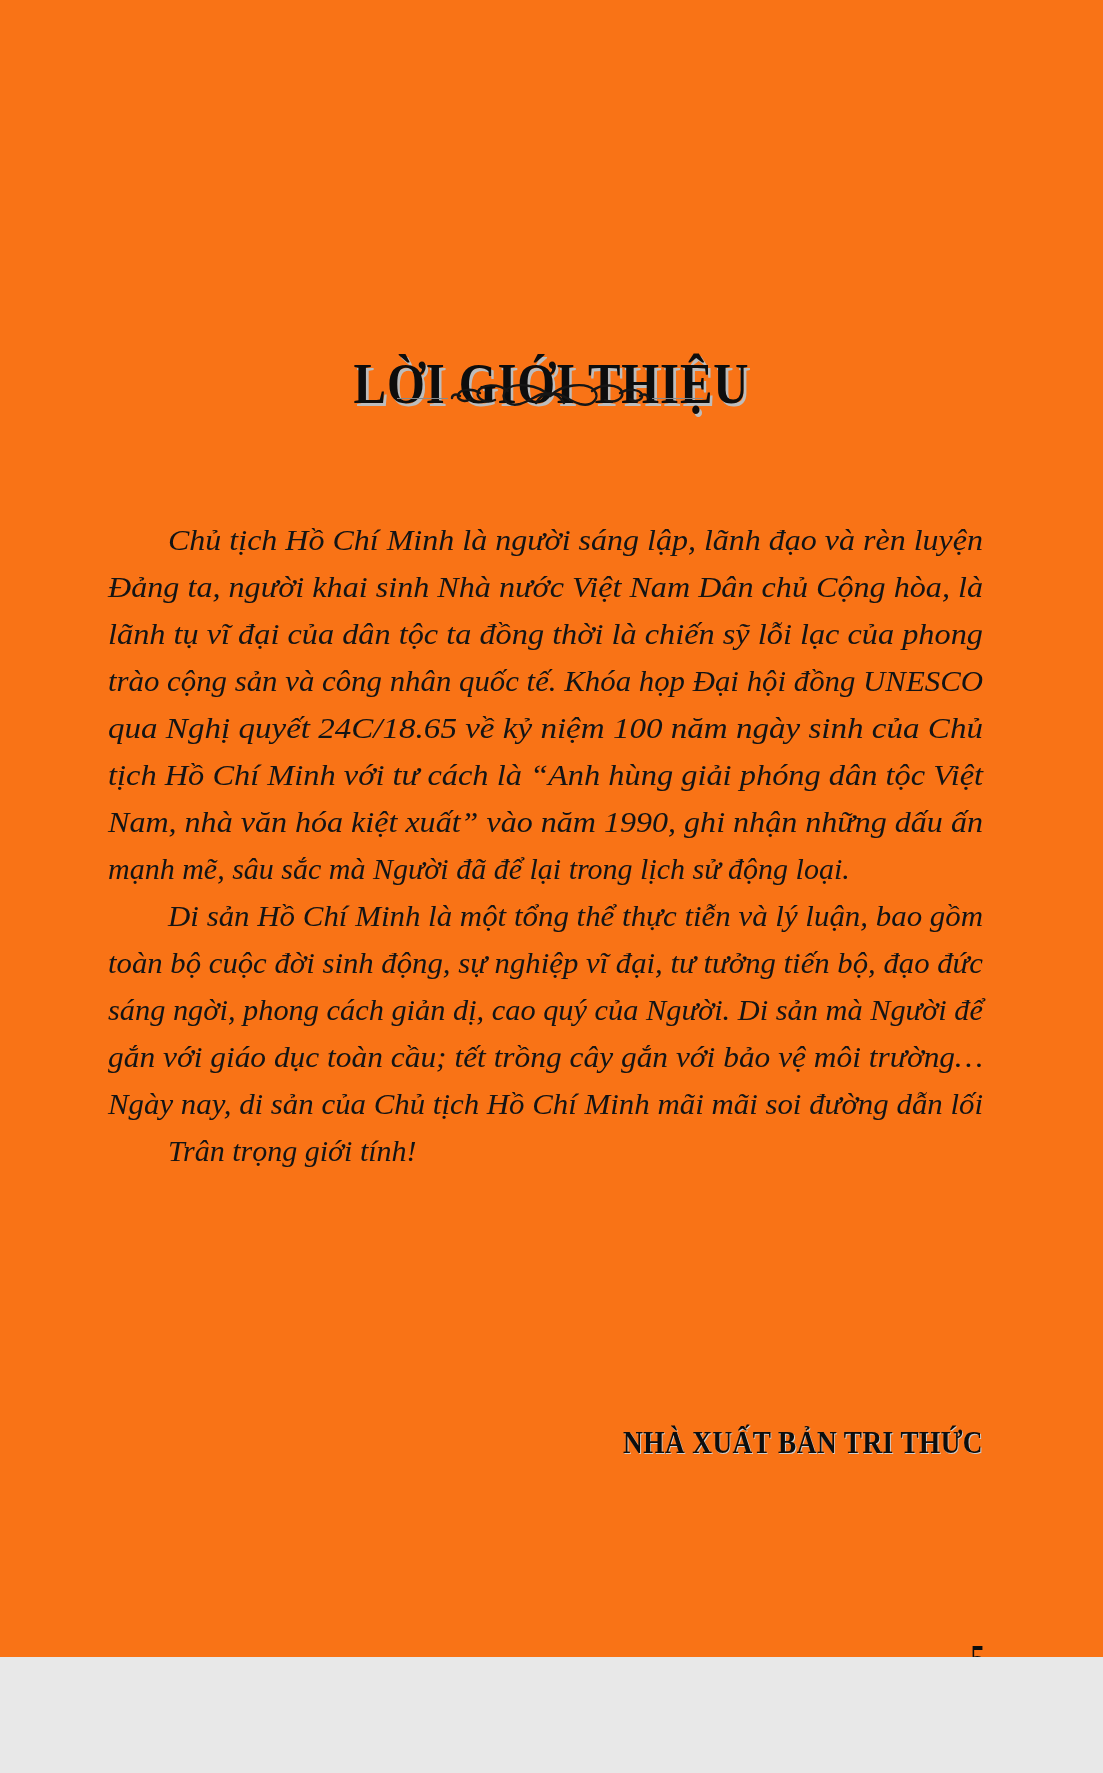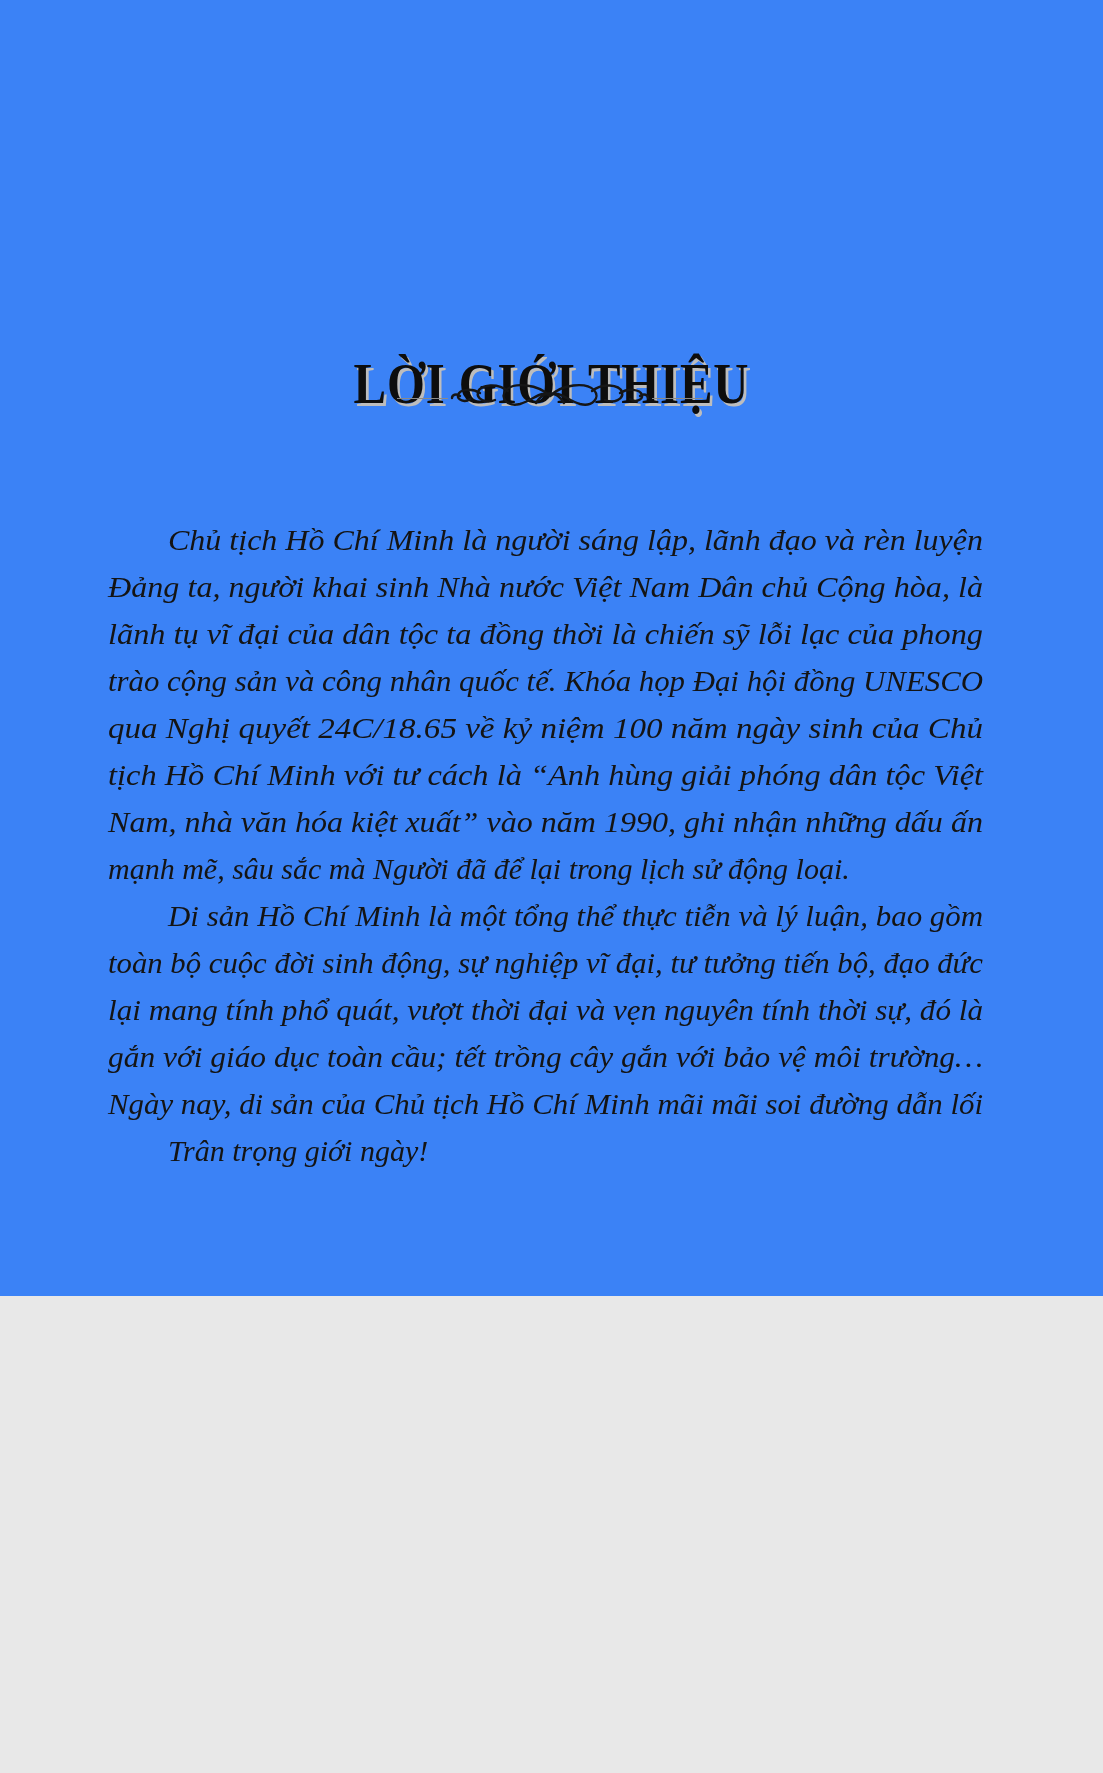--- a/index.html
+++ b/index.html
@@ -1,21 +1,21 @@
 <!DOCTYPE html>
 <html lang="vi"><head>
 <meta charset="utf-8">
 <title>Book page</title>
 <style>
   html,body{margin:0;padding:0;background:#e8e8e8;}
   .page{
     position:relative;
-    width:1103px;height:1296px;
+    width:1103px;height:1657px;
     margin:0 auto;
-    background:#3b82f6;
+    background:#f97316;
     overflow:hidden;
     font-family:"Liberation Serif","DejaVu Serif",serif;
     color:#151515;
   }
   
   .title{
     position:absolute;
     top:318px;left:0;width:1103px;
     text-align:center;
     font-family:"Liberation Serif","DejaVu Serif",serif;
@@ -113,26 +113,26 @@
         <div class="line just"><span class="ltxt" style="transform: scaleX(1.0768);">lãnh tụ vĩ đại của dân tộc ta đồng thời là chiến sỹ lỗi lạc của phong</span></div>
         <div class="line just"><span class="ltxt" style="transform: scaleX(1.0274);">trào cộng sản và công nhân quốc tế. Khóa họp Đại hội đồng UNESCO</span></div>
         <div class="line just"><span class="ltxt" style="transform: scaleX(1.1019);">qua Nghị quyết 24C/18.65 về kỷ niệm 100 năm ngày sinh của Chủ</span></div>
         <div class="line just"><span class="ltxt" style="transform: scaleX(1.0802);">tịch Hồ Chí Minh với tư cách là “Anh hùng giải phóng dân tộc Việt</span></div>
         <div class="line just"><span class="ltxt" style="transform: scaleX(1.0686);">Nam, nhà văn hóa kiệt xuất” vào năm 1990, ghi nhận những dấu ấn</span></div>
         <div class="line"><span class="ltxt">mạnh mẽ, sâu sắc mà Người đã để lại trong lịch sử động loại.</span></div>
       </div>
       <div class="para">
         <div class="line first just"><span class="ltxt" style="transform: scaleX(1.03);">Di sản Hồ Chí Minh là một tổng thể thực tiễn và lý luận, bao gồm</span></div>
         <div class="line just"><span class="ltxt" style="transform: scaleX(1.0245);">toàn bộ cuộc đời sinh động, sự nghiệp vĩ đại, tư tưởng tiến bộ, đạo đức</span></div>
-        <div class="line just"><span class="ltxt" style="transform: scaleX(1.0377);">lại mang tính phổ quát, vượt thời đại và vẹn nguyên tính thời sự, đó là</span></div>
+        <div class="line just"><span class="ltxt" style="transform: scaleX(1.0117);">sáng ngời, phong cách giản dị, cao quý của Người. Di sản mà Người để</span></div>
         <div class="line just"><span class="ltxt" style="transform: scaleX(1.0467);">gắn với giáo dục toàn cầu; tết trồng cây gắn với bảo vệ môi trường…</span></div>
         <div class="line just"><span class="ltxt" style="transform: scaleX(1.0286);">Ngày nay, di sản của Chủ tịch Hồ Chí Minh mãi mãi soi đường dẫn lối</span></div>
       </div>
       <div class="para">
-        <div class="line first"><span class="ltxt">Trân trọng giới ngày!</span></div>
+        <div class="line first"><span class="ltxt">Trân trọng giới tính!</span></div>
       </div>
     </div>
 
   <div class="publisher">NHÀ XUẤT BẢN TRI THỨC</div>
 
   <div class="folio">5</div>
 
 </div>
 
 </body></html>

